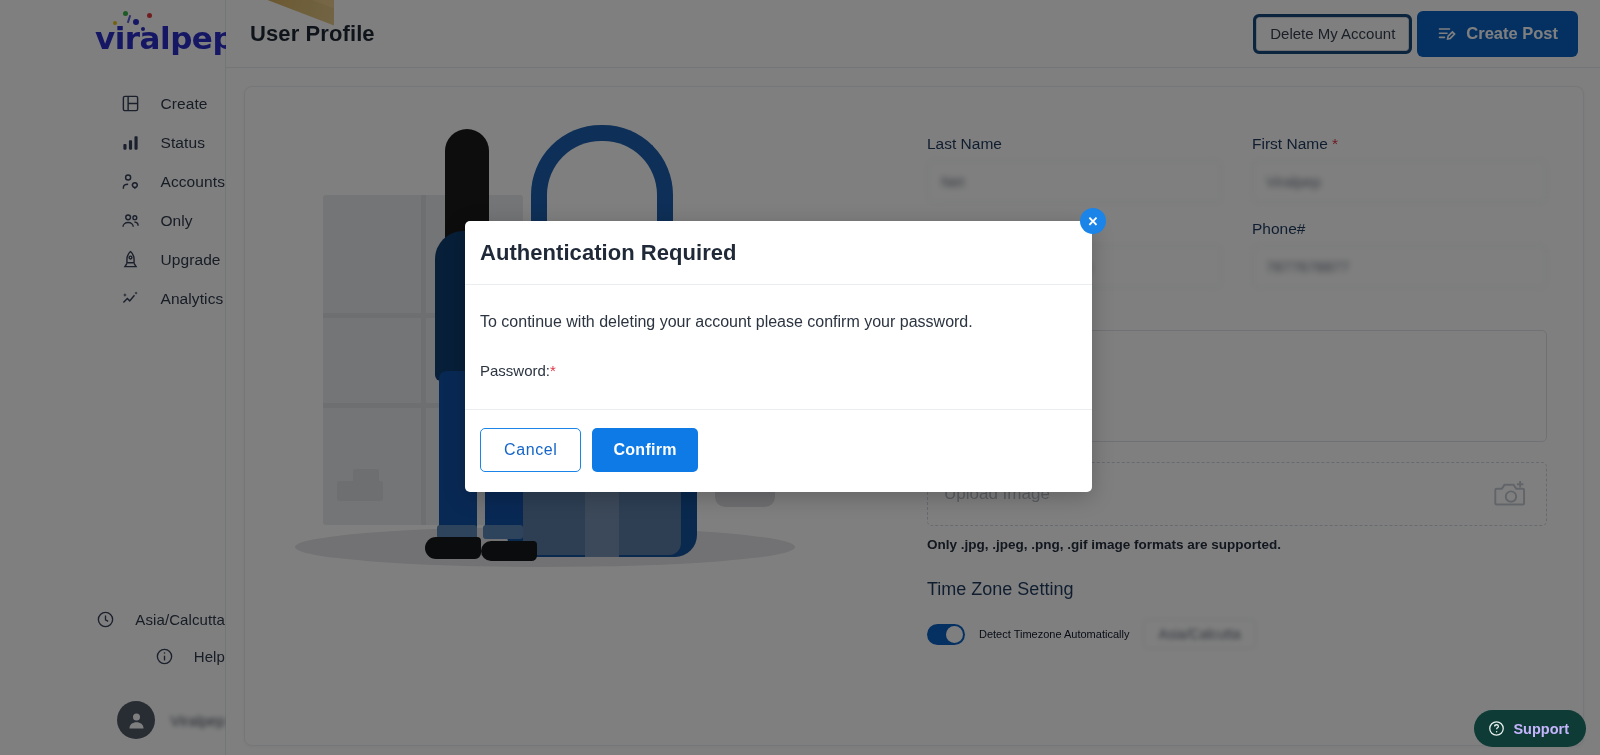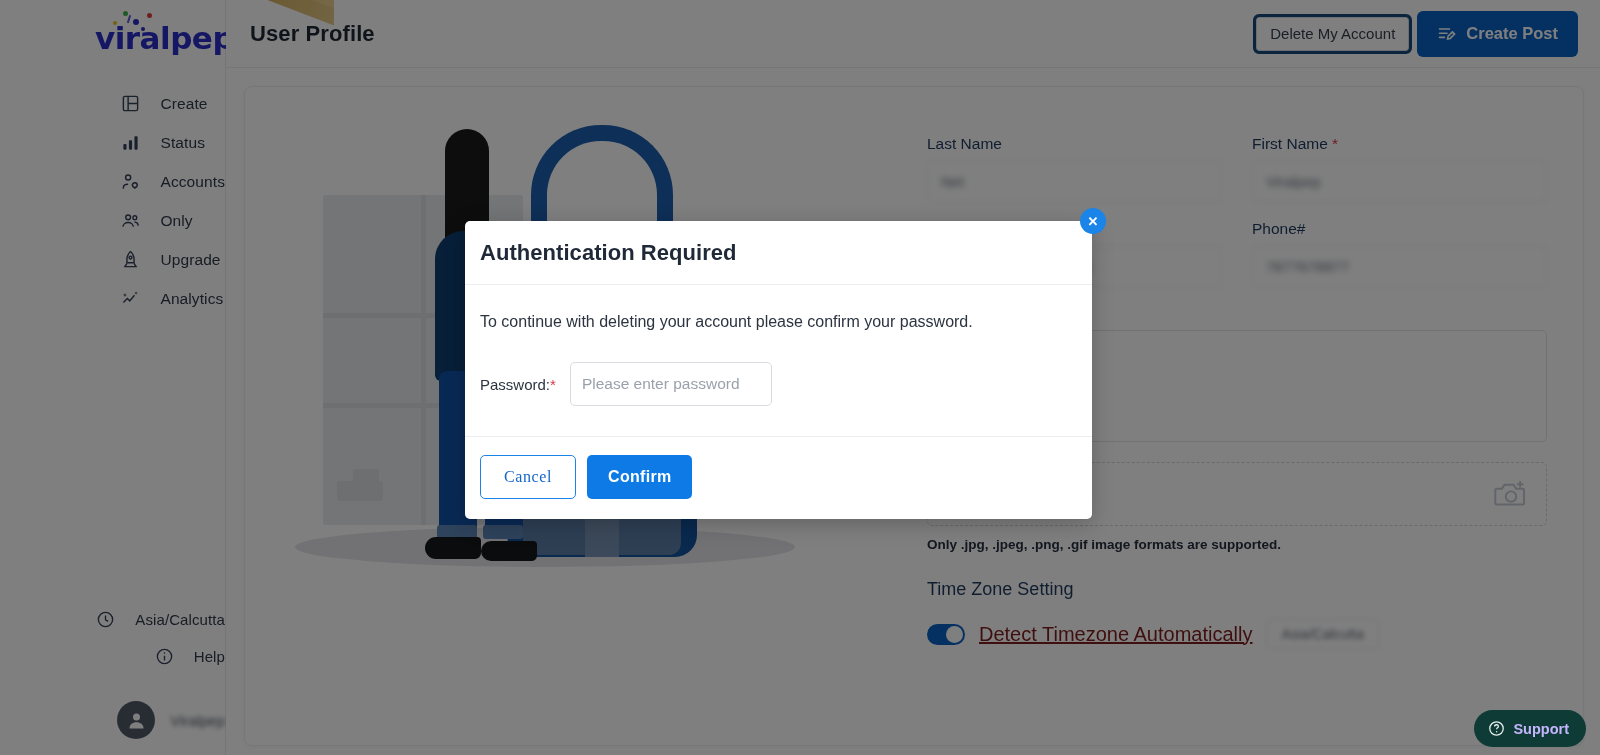--- a/index.html
+++ b/index.html
@@ -330,21 +330,21 @@
     cursor: pointer;
     flex: none;
   }
   .toggle .knob {
     position: absolute;
     right: 2px; top: 2px;
     width: 17px; height: 17px;
     border-radius: 50%;
     background: #ffffff;
   }
-  .tz-label { font-size: 20px; color: #7f1d1d; text-decoration: underline; }
+  .tz-label { font-size: 11px; color: #0f172a; }
   .tz-chip {
     height: 30px;
     padding: 0 14px;
     border: 1px solid #dfe3e8;
     border-radius: 4px;
     display: flex; align-items: center;
     font-size: 14px;
     color: #6b7280;
     filter: blur(2.6px);
   }
@@ -558,21 +558,21 @@
   }
   .btn-cancel {
     height: 44px;
     padding: 0 23px;
     background: #ffffff;
     border: 1px solid #1a84e8;
     border-radius: 5px;
     color: #1565c9;
     font-size: 16px;
     letter-spacing: 0.6px;
-    font-family: Liberation Serif, serif;
+    font-family: Liberation Sans, sans-serif;
     cursor: pointer;
   }
   .btn-confirm {
     height: 44px;
     padding: 0 21px;
     background: #0d7ae6;
     border: none;
     border-radius: 5px;
     color: #ffffff;
     font-size: 16px;
@@ -863,21 +863,20 @@
     <div class="modal-header">
       <div class="modal-title">Authentication Required</div>
     </div>
 
     <div class="modal-body">
       <p class="modal-desc">To continue with deleting your account please confirm your password.</p>
       <div class="pw-row">
         <label class="pw-label">
           <span>Password:</span><span class="req">*</span>
         </label>
-        <input type="password" class="pw-input" placeholder="Please enter password" style="">
       </div>
     </div>
 
     <div class="modal-footer">
       <button class="btn-cancel">Cancel</button>
       <button class="btn-confirm">Confirm</button>
     </div>
 
   </div>
 

